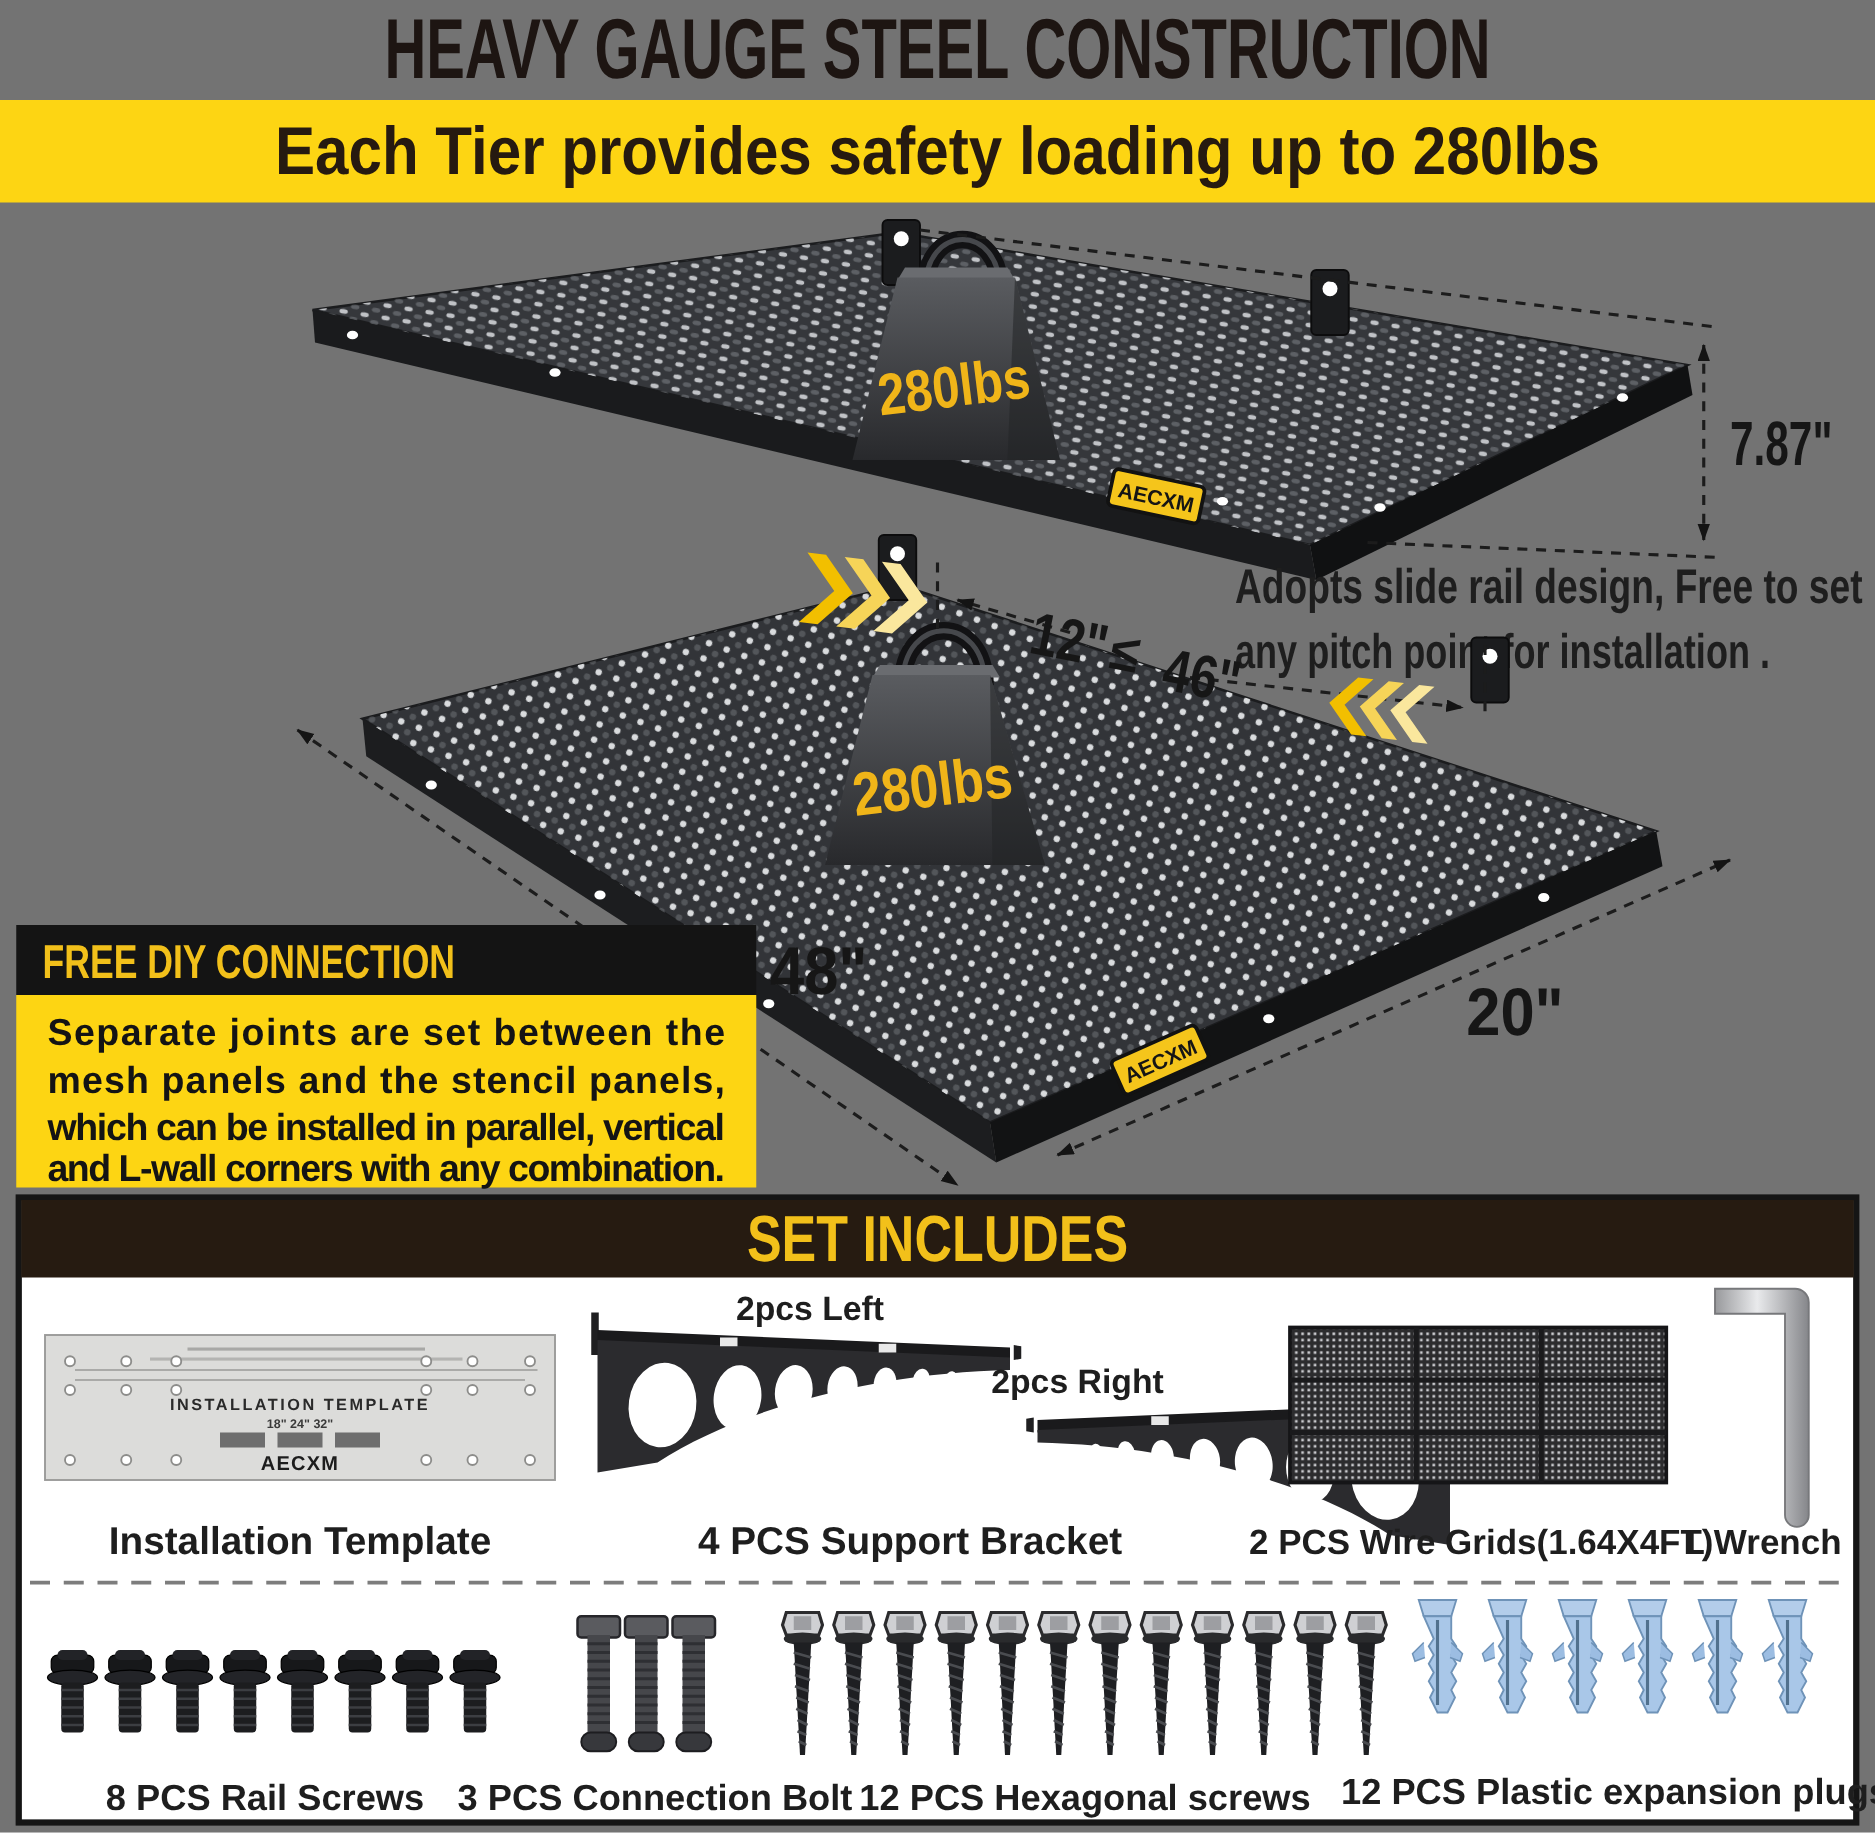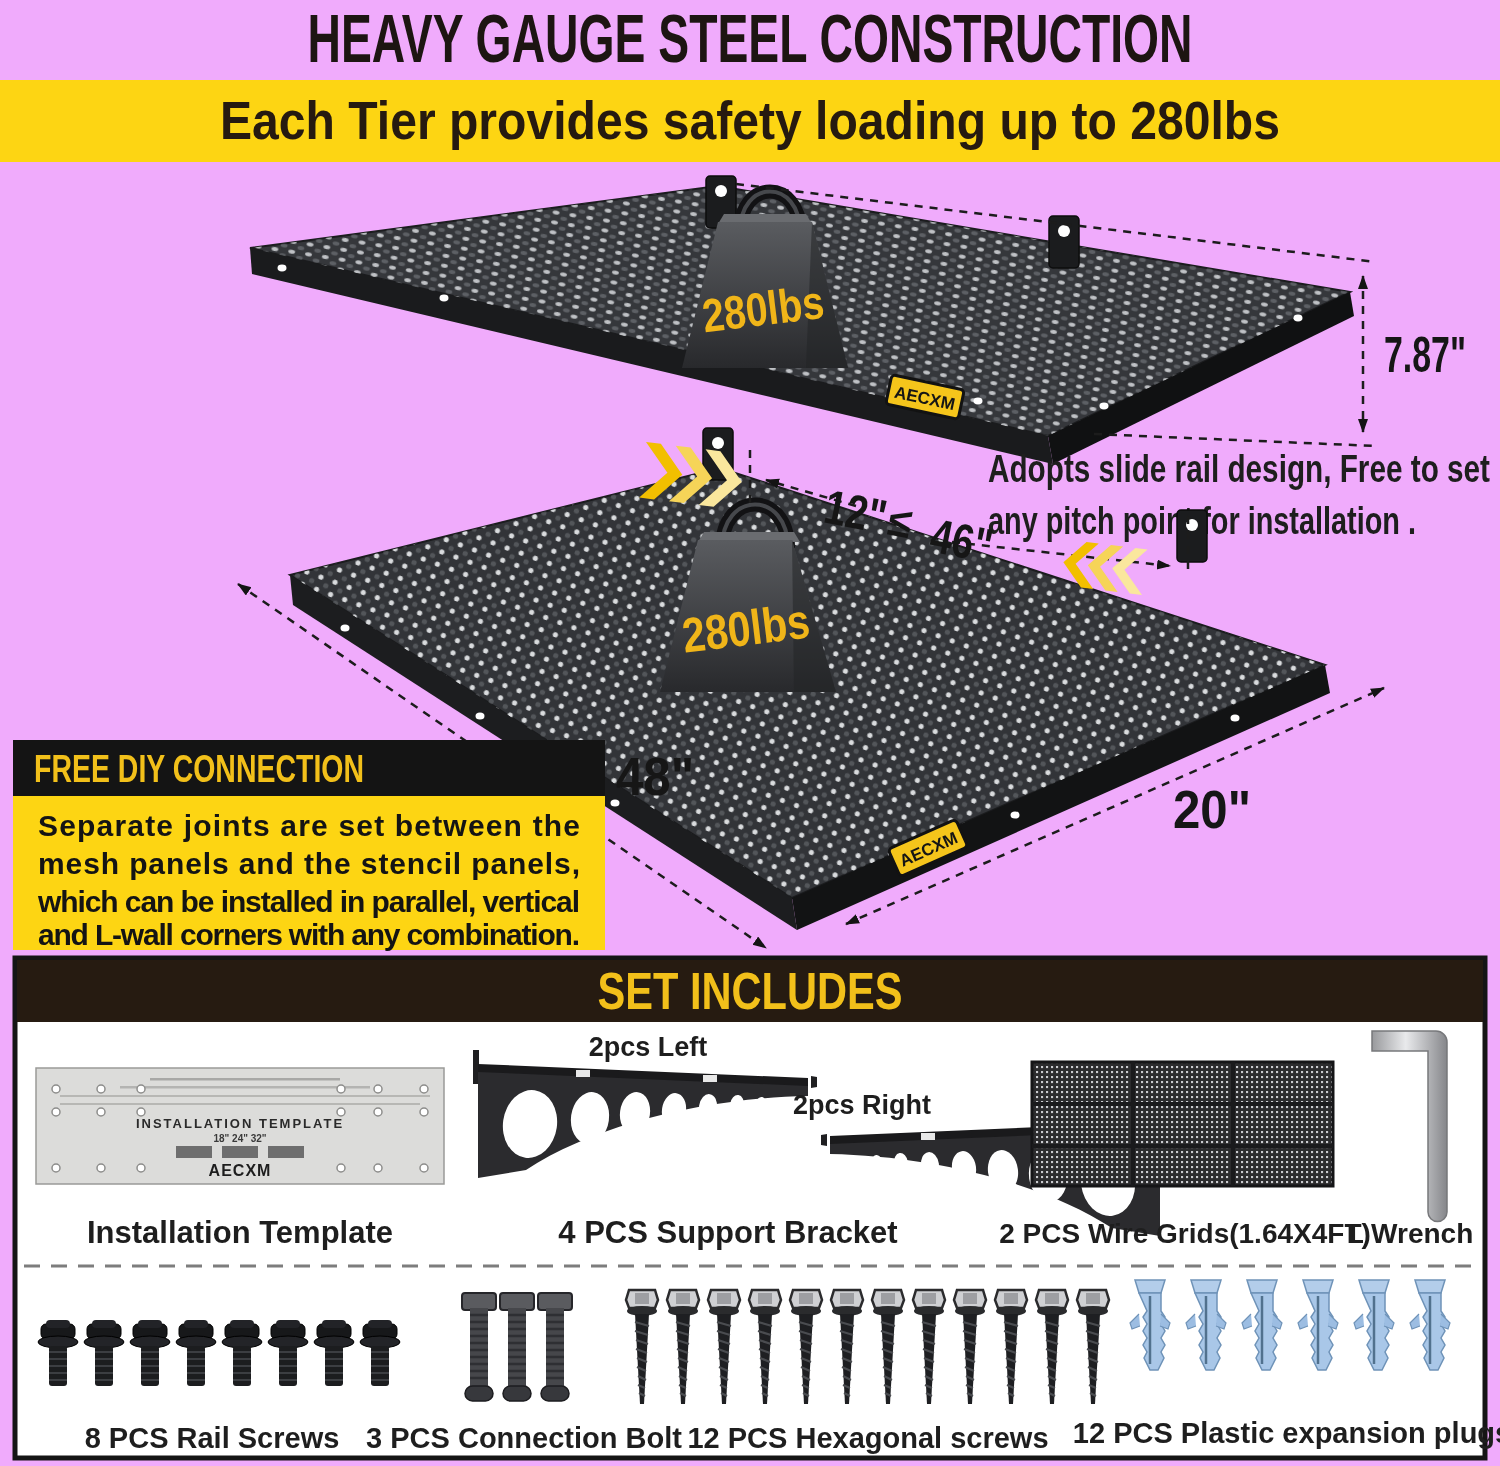--- a/index.html
+++ b/index.html
@@ -1,16 +1,16 @@
 <!DOCTYPE html>
 <html><head>
 <meta charset="utf-8">
 <style>
   html,body{margin:0;padding:0;background:#e9e9e9;}
-  .stage{position:relative;width:1500px;height:1466px;background:#f0abfc;margin:0 auto;
+  .stage{position:relative;width:1500px;height:1466px;background:#737373;margin:0 auto;
          font-family:"Liberation Sans",sans-serif;overflow:hidden;}
   svg{display:block}
   text{font-family:"Liberation Sans",sans-serif;}
   .ttl{font-weight:bold;fill:#1d1512;}
   .lbl{font-weight:bold;fill:#1e1e1e;}
   .dim{font-weight:bold;fill:#161616;}
   .yel{font-weight:bold;fill:#f2c01a;}
 </style>
 </head>
 <body>

